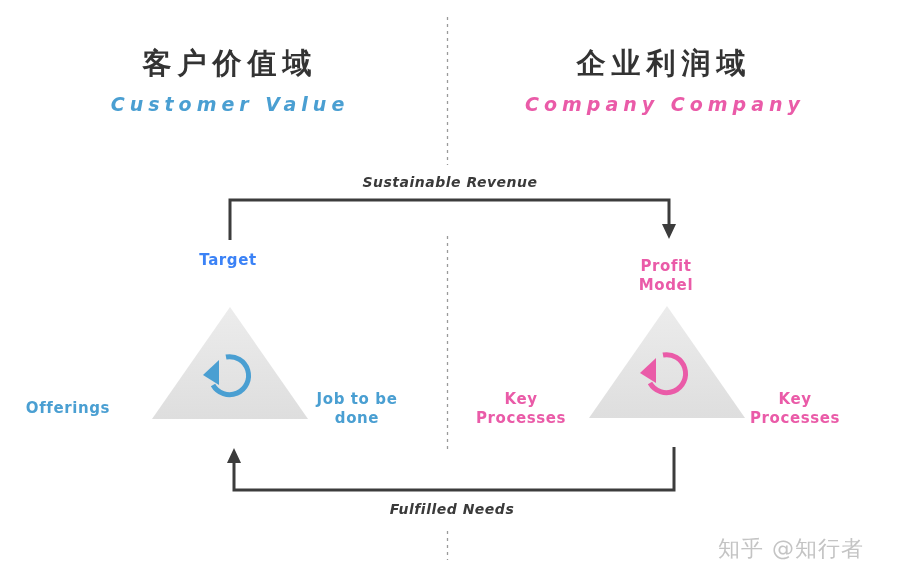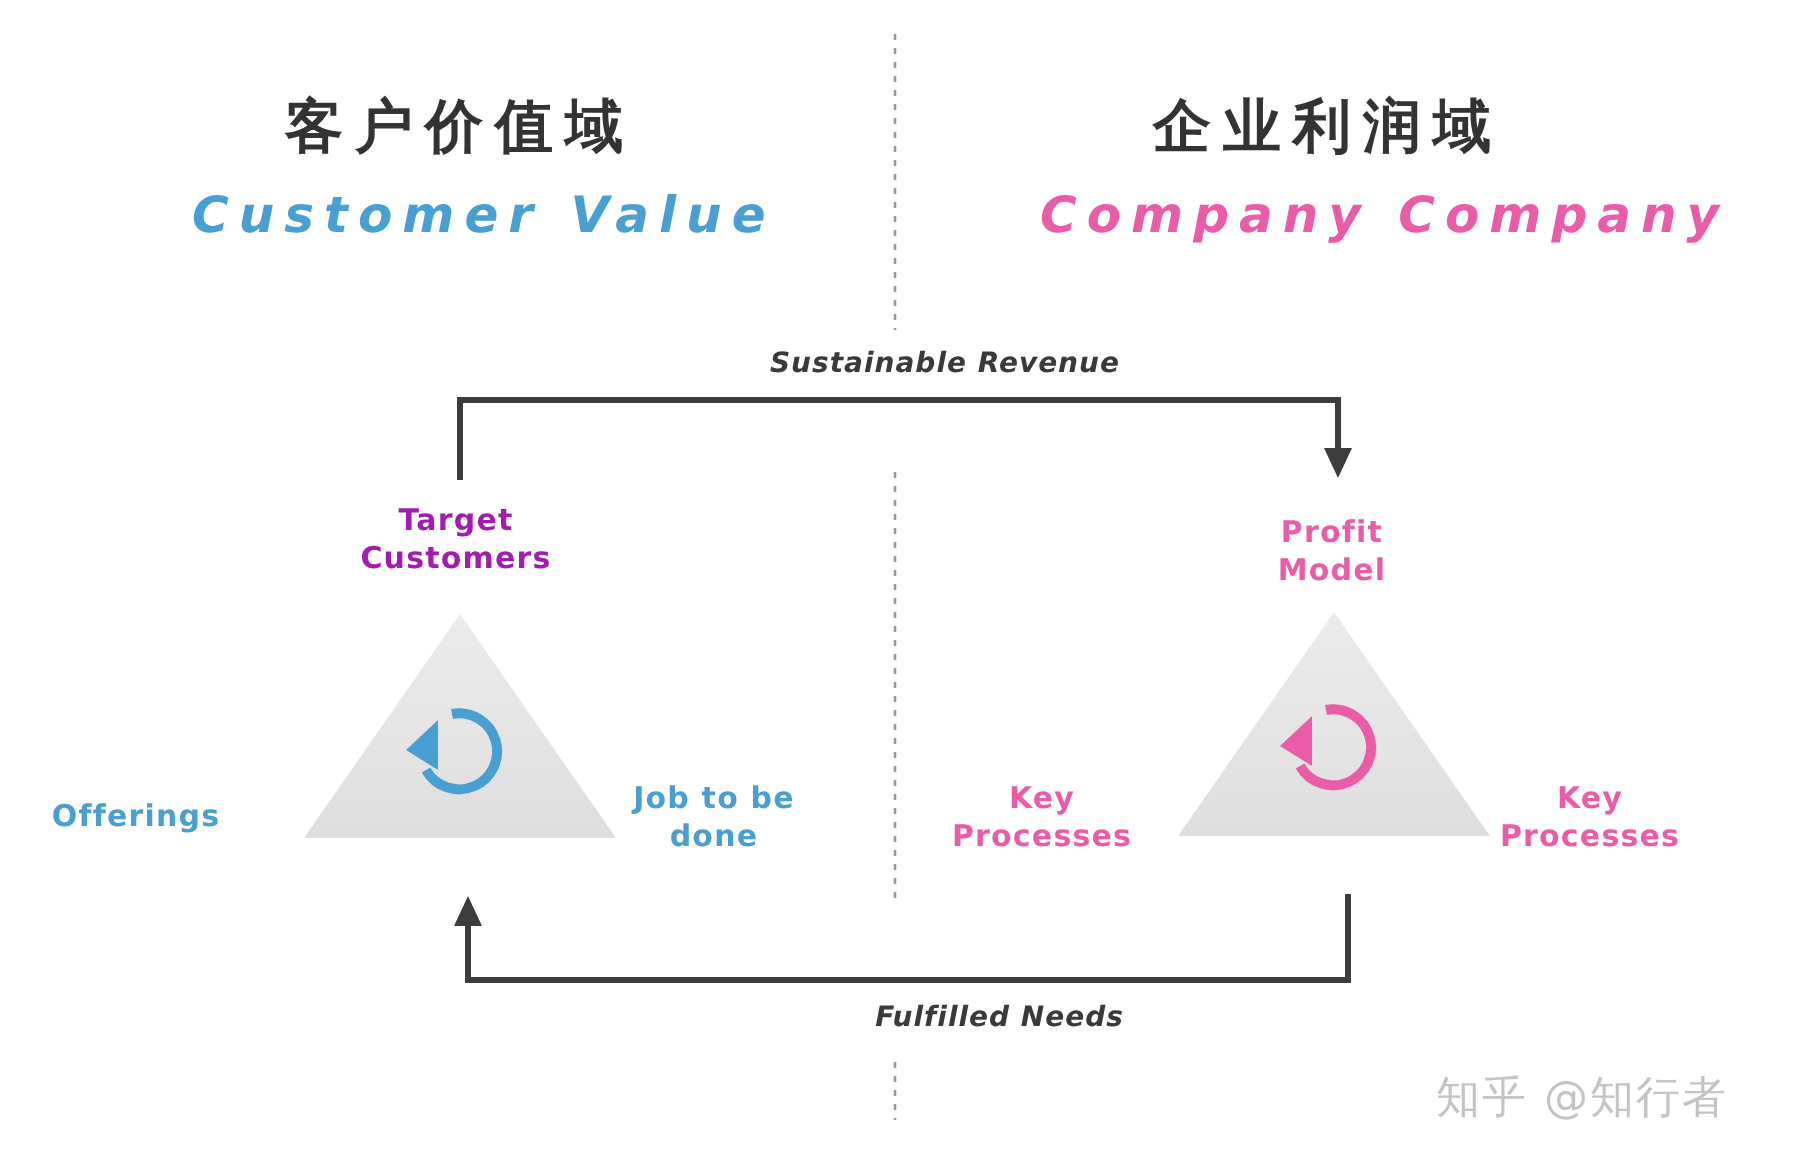--- a/index.html
+++ b/index.html
@@ -17,33 +17,33 @@
     .abs { position: absolute; text-align: right; }
     .cn-title {
       font-size: 29px;
       font-weight: bold;
       color: #333333;
       letter-spacing: 6px;
       text-align: center;
       white-space: nowrap;
     }
     .en-title {
-      font-size: 25px;
+      font-size: 19px;
       font-weight: bold;
       font-style: italic;
       letter-spacing: 5px;
       text-align: center;
       white-space: nowrap;
     }
     .flow-label {
       font-size: 14px;
       font-weight: bold;
       font-style: italic;
       color: #3a3a3a;
-      text-align: right;
+      text-align: center;
       white-space: nowrap;
       letter-spacing: 0.5px;
     }
     .node-label {
       font-size: 15px;
       font-weight: bold;
       text-align: center;
       line-height: 19px;
       letter-spacing: 0.6px;
       white-space: nowrap;
@@ -103,23 +103,22 @@
 
 <div class="abs cn-title" style="left:96px; top:44px; width:268px;">客户价值域</div>
 <div class="abs en-title blue" style="left: 96px; top: 93px; width: 268px; color: rgb(74, 159, 210);">Customer Value</div>
 
 <div class="abs cn-title" style="left:530px; top:44px; width:268px;">企业利润域</div>
 <div class="abs en-title pink" style="left: 520px; top: 93px; width: 290px; color: rgb(234, 91, 168);">Company Company</div>
 
 <div class="abs flow-label" style="left:340px; top:174px; width:220px;">Sustainable Revenue</div>
 <div class="abs flow-label" style="left:342px; top:501px; width:220px;">Fulfilled Needs</div>
 
-<div class="abs node-label blue" style="left: 158px; top: 251px; width: 140px; color: #a21caf;">
+<div class="abs node-label blue" style="left: 158px; top: 251px; width: 140px; color: #3b82f6;">
   <span>Target</span>
-  <span>Customers</span>
 </div>
 <div class="abs node-label blue" style="left: 13px; top: 399px; width: 110px; color: rgb(74, 159, 210);">
   <span>Offerings</span>
 </div>
 <div class="abs node-label blue" style="left: 302px; top: 390px; width: 110px; color: rgb(74, 159, 210);">
   <span>Job to be</span>
   <span>done</span>
 </div>
 
 <div class="abs node-label pink" style="left: 606px; top: 257px; width: 120px; color: rgb(234, 91, 168);">

